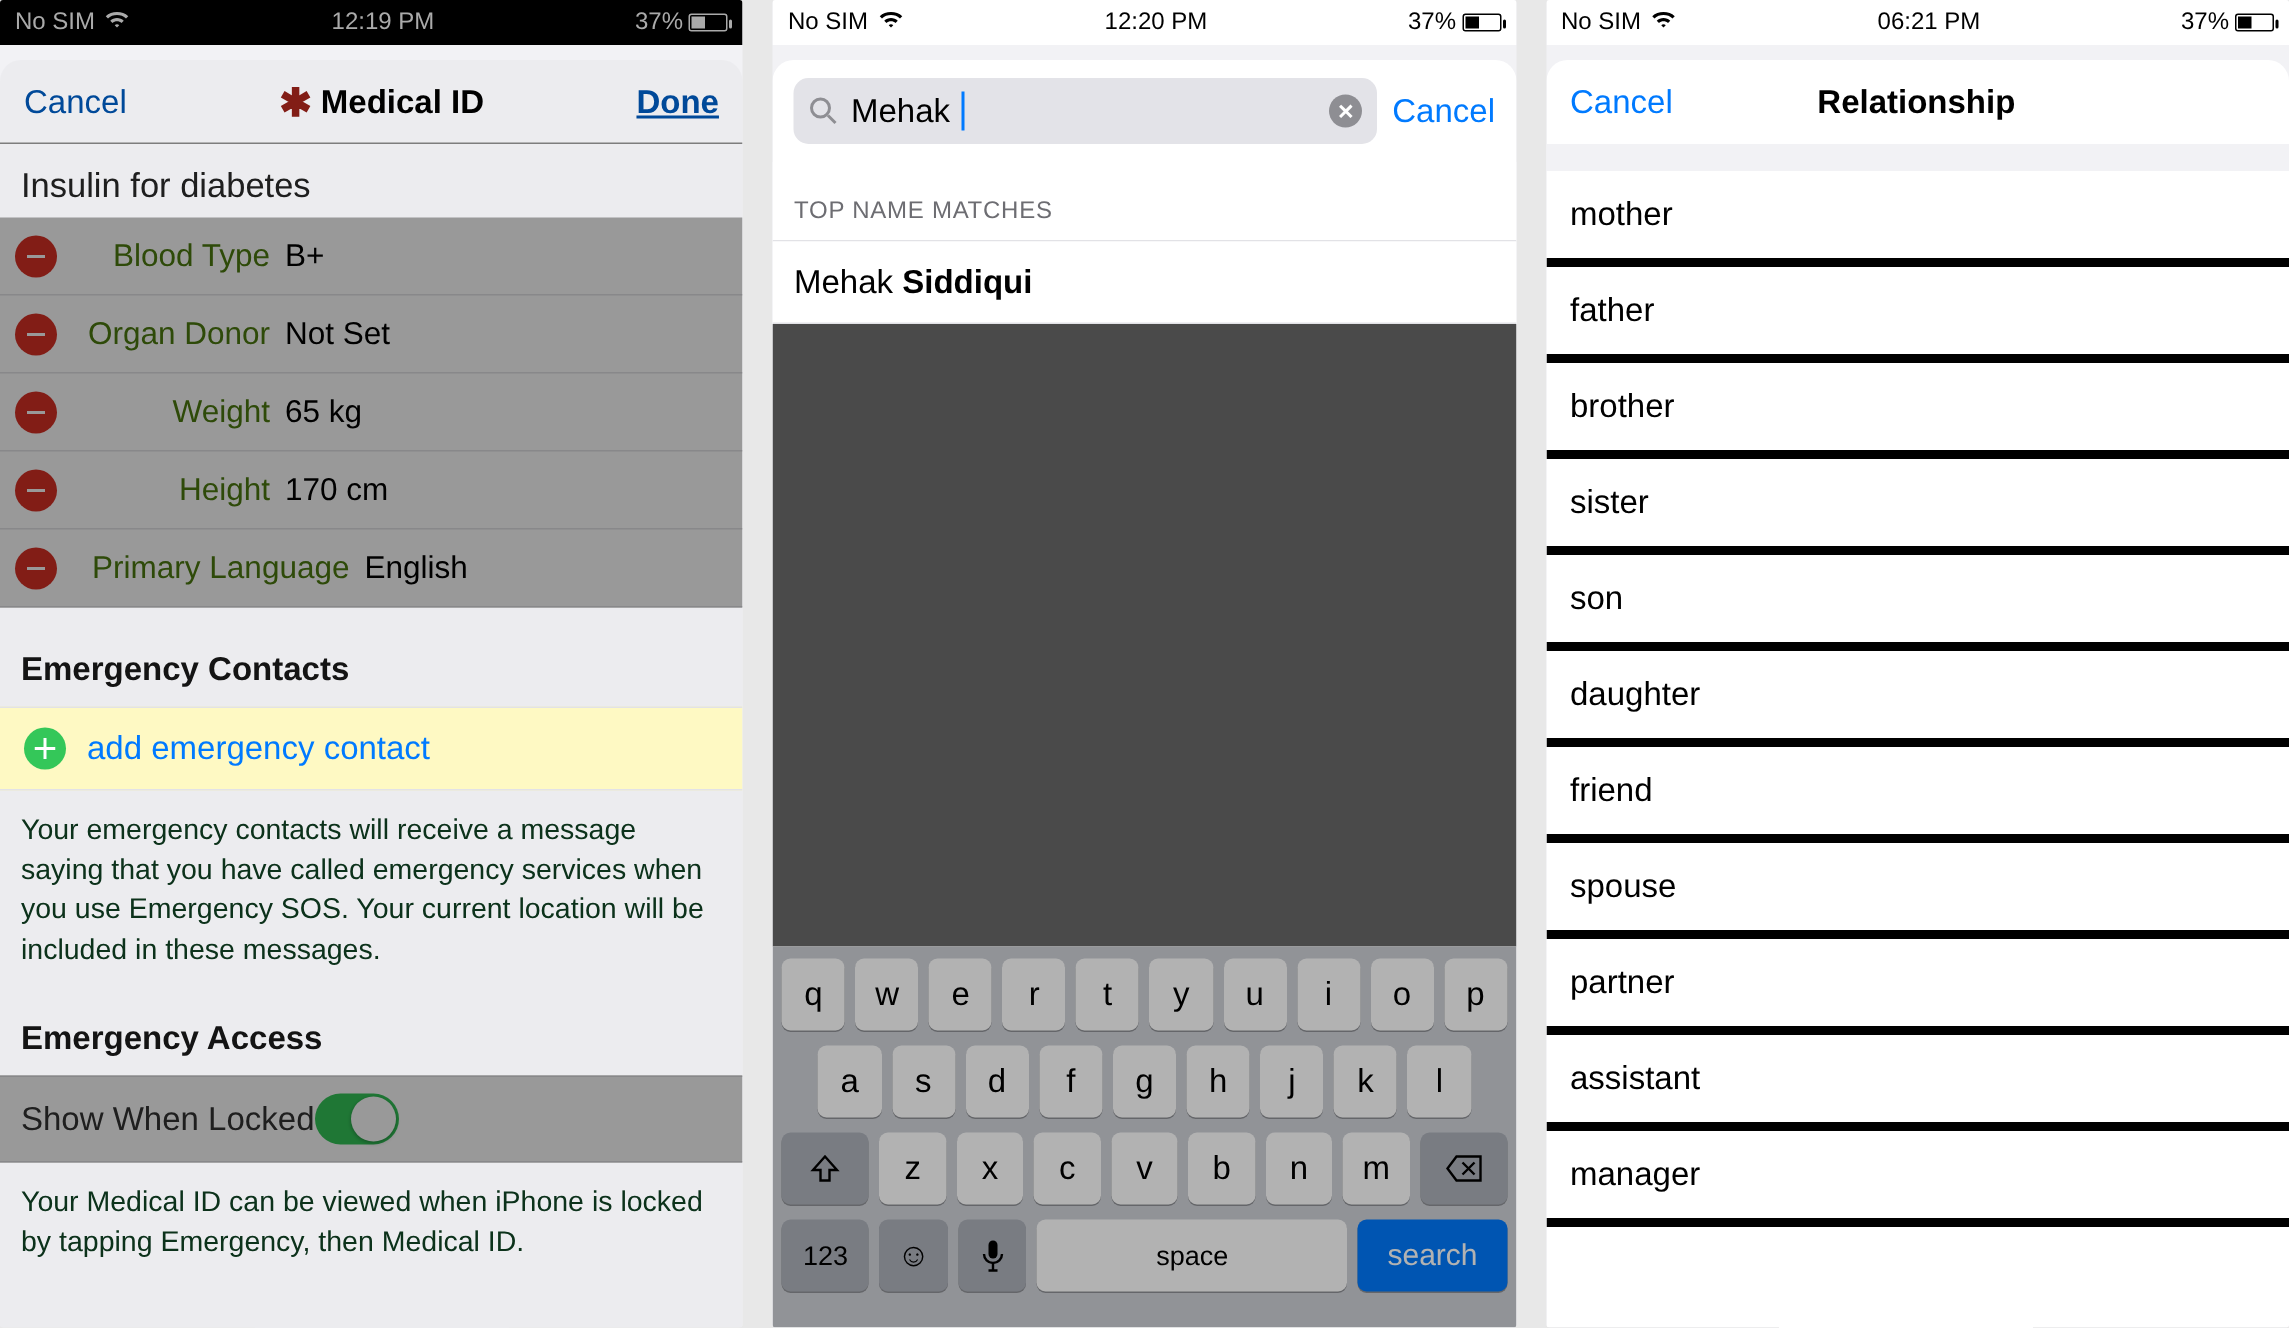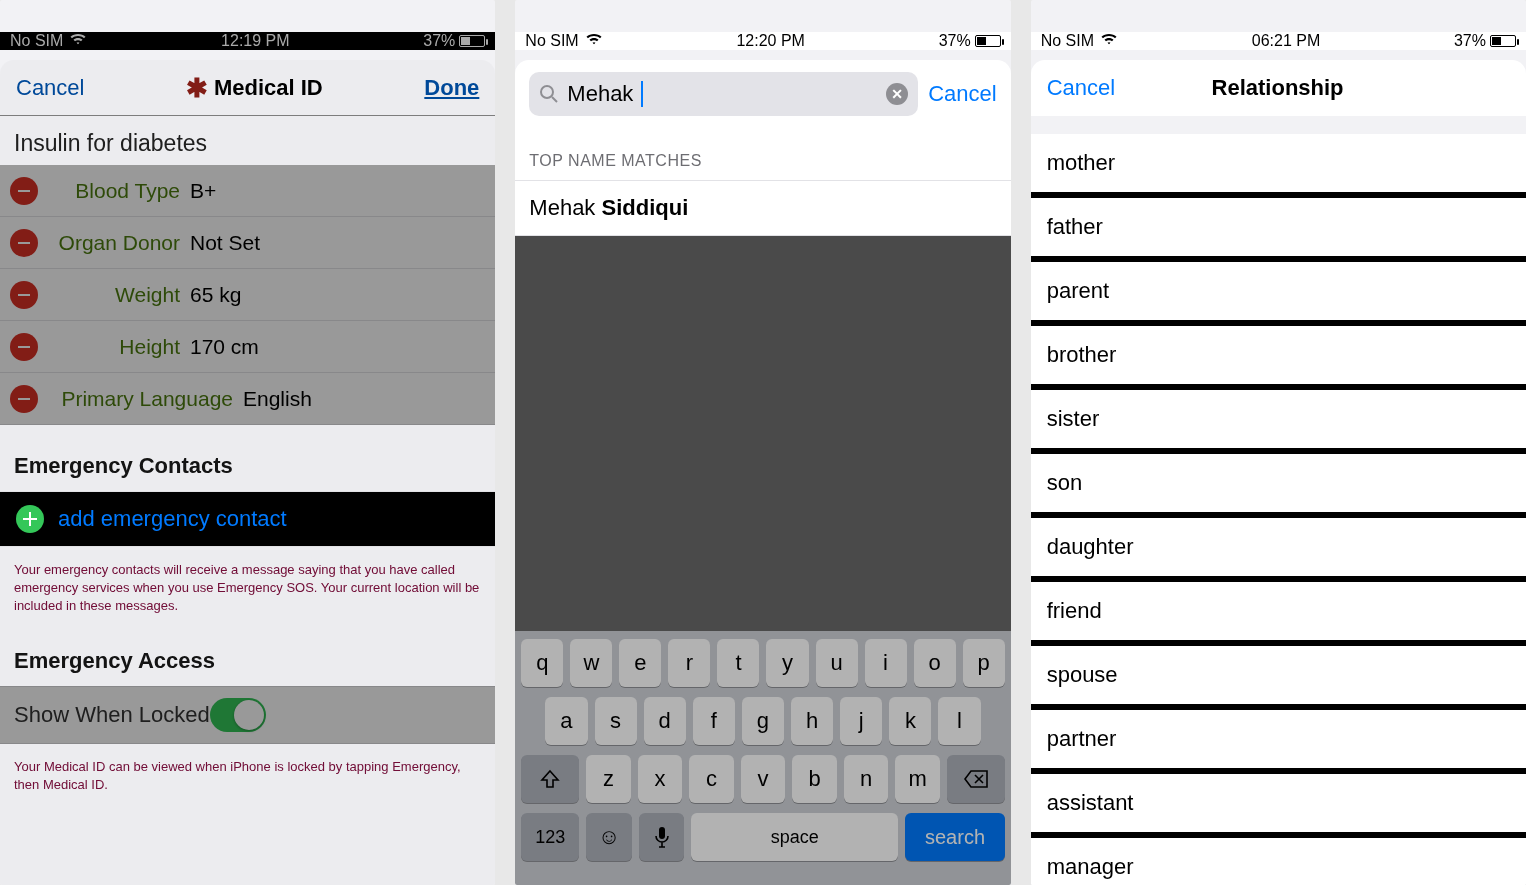--- a/index.html
+++ b/index.html
@@ -16,28 +16,27 @@
     flex: 1;
     background: #f2f2f5;
     height: 885px;
     border-radius: 2px;
     overflow: hidden;
     position: relative;
     display: flex;
     flex-direction: column;
   }
   .status-bar {
-    height: 18px;
+    height: 30px;
     display: flex;
     justify-content: space-between;
     align-items: center;
     padding: 0 10px;
     font-size: 16px;
     color: #000;
-    margin-top: 32px;
   }
   .status-bar.dimmed { color: #ccc; background: #222; }
   .status-bar .sb-left { display: flex; align-items: center; gap: 6px; }
   .status-bar .sb-right { display: flex; align-items: center; gap: 4px; }
   .wifi-icon svg { width: 18px; height: 14px; }
   .batt-icon { display: inline-block; width: 26px; height: 12px; border: 1px solid currentColor; border-radius: 2px; position: relative; }
   .batt-icon::after { content:""; position:absolute; right:-4px; top:3px; width:2px; height:6px; background: currentColor; border-radius:1px; }
   .batt-fill { position:absolute; left:1px; top:1px; bottom:1px; width:38%; background: currentColor; }
   .phone1 .status-bar { background:#000; color:#aaa; position:relative; z-index:6;}
   .sheet { position:relative; z-index:4; background: rgba(240,240,245,0.98); flex:1; display:flex; flex-direction:column; margin-top:10px; border-radius: 14px 14px 0 0; }
@@ -55,29 +54,29 @@
   .minus-btn::before { content:""; width:12px; height:2px; background:#fff; }
   .plus-btn { width:28px; height:28px; border-radius:50%; background:#34c759; display:flex; align-items:center; justify-content:center; margin-right:14px; flex-shrink:0;}
   .plus-btn svg { width:14px;height:14px;}
   .form-label { color:#4d7c0f; font-size:21px; min-width:142px; padding-right:10px;text-align:right; }
   .form-value { color:#000; font-size:21px; }
   .form-label.long { min-width:195px; }
 
   .section-heading { padding: 28px 14px 12px; font-size:22px; font-weight:700; color:#222; }
   .highlight-row { background:#fff; display:flex; align-items:center; height:56px; padding-left:16px; border-top:1px solid #e2e2e6; border-bottom:1px solid #e2e2e6;}
   .add-label { color:#007aff; font-size:22px; }
-  .footer-note { padding: 14px 14px 4px; font-size:13px; color:#be185d; line-height:1.4;}
+  .footer-note { padding: 14px 14px 4px; font-size:19px; color:#14532d; line-height:1.4;}
 
   .toggle-row { background:#fff; display:flex; align-items:center; justify-content:flex-start; height:58px; padding:0 14px; border-top:1px solid #e2e2e6; border-bottom:1px solid #e2e2e6;}
   .toggle-label { font-size:22px; color:#333;}
   .toggle { width:56px; height:34px; border-radius:17px; background:#34c759; position:relative;}
   .toggle::after { content:""; position:absolute; right:2px; top:2px; width:30px; height:30px; border-radius:50%; background:#fff; box-shadow:0 1px 3px rgba(0,0,0,0.3);}
 
   .phone1 .dimmed-part { filter: brightness(0.6); }
-  .phone1 .bright { filter:none; background:#000000;}
+  .phone1 .bright { filter:none; background:#fef9c3;}
 
   
   .phone2 .sheet { background:#fff; }
   .search-bar { display:flex; align-items:center; gap:10px; padding:12px 14px; }
   .search-field { flex:1; height:44px; background:#e3e3e8; border-radius:10px; display:flex; align-items:center; padding:0 10px; gap:8px;}
   .search-cursor { width:2px; height:26px; background:#007aff; }
   .search-clear { width:22px; height:22px; border-radius:50%; background:#8e8e93; display:flex; align-items:center; justify-content:center; color:#fff; font-size:14px; font-weight:bold;}
   .list-section-header { padding: 24px 14px 10px; font-size:16px; color:#6d6d72; letter-spacing:0.5px; background:#fff; border-bottom:1px solid #e2e2e6;}
   .result-row { padding: 14px 14px; font-size:22px; background:#fff; border-bottom:1px solid #e2e2e6;}
   .dim-fill { flex:1; background:#4a4a4a; }
@@ -298,21 +297,20 @@
   <div class="sheet">
     <div class="sheet-header">
       <button class="link-btn">Cancel</button>
       <span class="sheet-title">Relationship</span>
       <span style="width:70px;"></span>
     </div>
     <div style="height:18px; background:#f2f2f5;"></div>
     <div id="rel-list">
         <div class="rel-row">mother</div>
         <div class="rel-row">father</div>
-        <div class="rel-row">parent</div>
         <div class="rel-row">brother</div>
         <div class="rel-row">sister</div>
         <div class="rel-row">son</div>
         <div class="rel-row">daughter</div>
         <div class="rel-row">friend</div>
         <div class="rel-row">spouse</div>
         <div class="rel-row">partner</div>
         <div class="rel-row">assistant</div>
         <div class="rel-row">manager</div>
       </div>

